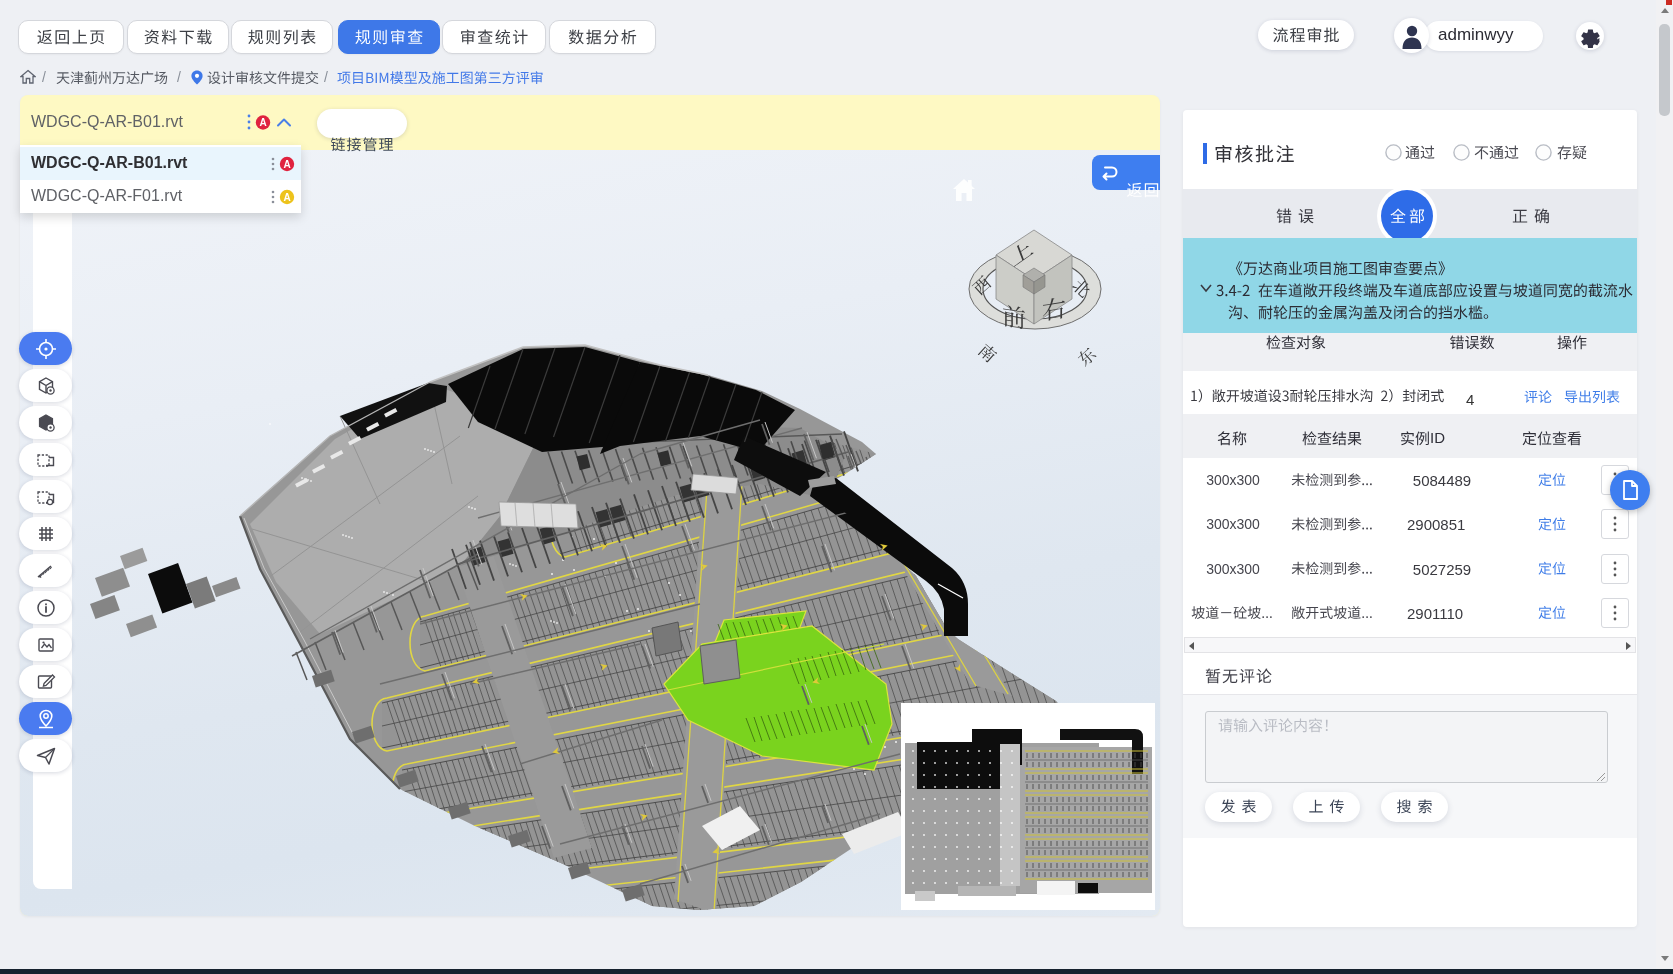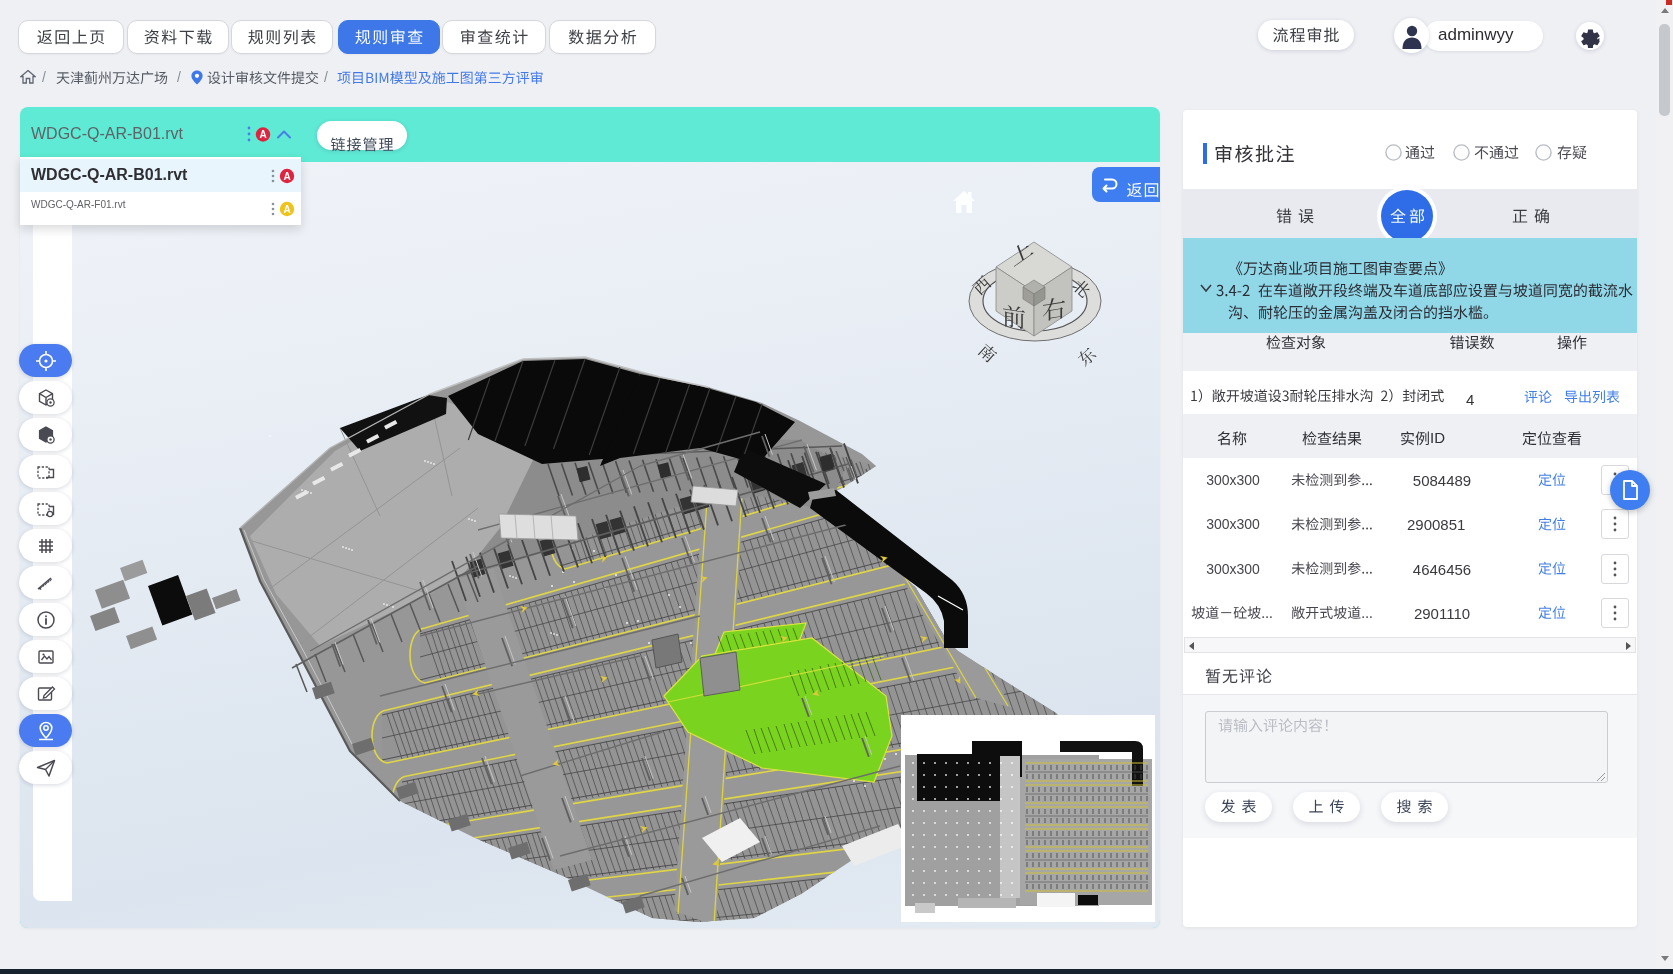--- a/index.html
+++ b/index.html
@@ -2,21 +2,21 @@
 <html><head><meta charset="utf-8"><style>
 *{margin:0;padding:0;box-sizing:border-box}
 html,body{width:1673px;height:974px;overflow:hidden;background:#eef0f4;
  font-family:"Liberation Sans",sans-serif;-webkit-font-smoothing:antialiased}
 #app{position:relative;width:1673px;height:974px;overflow:hidden}
 .abs{position:absolute}
 .tab{position:absolute;top:20px;height:34px;background:#fff;border:1px solid #d5d7dc;
  border-radius:10px;box-shadow:0 1px 2px rgba(0,0,0,.04)}
 .pill{position:absolute;background:#fff;border-radius:16px;box-shadow:0 1px 4px rgba(30,40,80,.16)}
 .crumbsep{position:absolute;top:69px;color:#8a8f99;font-size:14px}
-#viewer{position:absolute;left:20px;top:107px;width:1140px;height:821px;background:#5eead4;
+#viewer{position:absolute;left:20px;top:95px;width:1140px;height:821px;background:#fef9c3;
  border-radius:8px;box-shadow:0 1px 3px rgba(0,0,0,.05)}
 #vbg{position:absolute;left:0;top:55px;width:1140px;height:766px;overflow:hidden;
  border-radius:0 0 8px 8px;
  background:linear-gradient(170deg,#f0f3f8 0%,#e9eef5 30%,#dfe7f0 62%,#dce5ef 78%,#e3eaf2 100%)}
 #toolstrip{position:absolute;left:13px;top:55px;width:39px;height:739px;background:#fff;border-radius:0 0 0 8px}
 .tool{position:absolute;left:-1px;width:53px;height:33px;border-radius:17px;background:#fff;
  box-shadow:0 1px 4px rgba(30,40,80,.18);display:flex;align-items:center;justify-content:center}
 .tool.blue{background:#4a7bf0}
 #rightcard{position:absolute;left:1183px;top:110px;width:454px;height:817px;background:#fff;
  border-radius:4px;box-shadow:0 1px 4px rgba(0,0,0,.06)}
@@ -669,21 +669,21 @@
         </g>
 <circle cx="19" cy="10.5" r="7.2" fill="#e0233f"></circle>
 <text x="19" y="14" font-size="10" font-weight="bold" fill="#fff" text-anchor="middle" font-family="Liberation Sans">A</text>
 <path d="M34 13.5 L40 7.5 L46 13.5" fill="none" stroke="#4a7fe8" stroke-width="2" stroke-linecap="round" stroke-linejoin="round"></path>
       </svg>
       <div class="pill" style="left:297px;top:14px;width:90px;height:29px;border-radius:15px"></div>
       <div class="abs" style="left:0px;top:50px;width:281px;height:68px;background:#fff;
  box-shadow:0 4px 10px rgba(0,0,0,.15);z-index:30">
 <div class="abs" style="left:0;top:2px;width:281px;height:33px;background:#e9f5fd"></div>
 <div class="abs" style="left:11px;top:9px;font-size:16px;font-weight:bold;color:#2f2f33">WDGC-Q-AR-B01.rvt</div>
-<div class="abs" style="left:11px;top:42px;font-size:10px;color:#5f6166">WDGC-Q-AR-F01.rvt</div>
+<div class="abs" style="left:11px;top:42px;font-size:16px;color:#5f6166">WDGC-Q-AR-F01.rvt</div>
 <svg class="abs" style="left:248px;top:2px" width="30" height="64" viewBox="0 0 30 64">
 <g fill="#8a8f99">
             <circle cx="5" cy="12" r="1.3"></circle>
             <circle cx="5" cy="17" r="1.3"></circle>
             <circle cx="5" cy="22" r="1.3"></circle>
 <circle cx="5" cy="45" r="1.3"></circle>
             <circle cx="5" cy="50" r="1.3"></circle>
             <circle cx="5" cy="55" r="1.3"></circle>
           </g>
 <circle cx="19" cy="17" r="7.2" fill="#e0233f"></circle>
@@ -812,29 +812,29 @@
       <div class="abs" style="left:20px;top:406.29999999999995px;width:60px;text-align:center;font-size:14px;color:#45454d">300x300</div>
       <div class="abs" style="left:224px;top:406.29999999999995px;width:70px;text-align:left;font-size:15px;color:#3a3a40">2900851</div>
       <div class="dotbtn" style="left:418px;top:399px"><svg width="26" height="28">
           <g fill="#555">
             <circle cx="13" cy="8" r="1.4"></circle>
             <circle cx="13" cy="14" r="1.4"></circle>
             <circle cx="13" cy="20" r="1.4"></circle>
           </g>
         </svg></div>
       <div class="abs" style="left:20px;top:450.6px;width:60px;text-align:center;font-size:14px;color:#45454d">300x300</div>
-      <div class="abs" style="left:224px;top:450.6px;width:70px;text-align:center;font-size:15px;color:#3a3a40">4646456</div>
+      <div class="abs" style="left:224px;top:450.6px;width:70px;text-align:center;font-size:15px;color:#3a3a40">5027259</div>
       <div class="dotbtn" style="left:418px;top:444px"><svg width="26" height="28">
           <g fill="#555">
             <circle cx="13" cy="8" r="1.4"></circle>
             <circle cx="13" cy="14" r="1.4"></circle>
             <circle cx="13" cy="20" r="1.4"></circle>
           </g>
         </svg></div>
-      <div class="abs" style="left:224px;top:494.9px;width:70px;text-align:center;font-size:15px;color:#3a3a40">2901110</div>
+      <div class="abs" style="left:224px;top:494.9px;width:70px;text-align:left;font-size:15px;color:#3a3a40">2901110</div>
       <div class="dotbtn" style="left:418px;top:488px"><svg width="26" height="28">
           <g fill="#555">
             <circle cx="13" cy="8" r="1.4"></circle>
             <circle cx="13" cy="14" r="1.4"></circle>
             <circle cx="13" cy="20" r="1.4"></circle>
           </g>
         </svg></div>
       <div class="abs" style="left:1px;top:527px;width:452px;height:16px;background:#f7f7f9;border:1px solid #e3e3e6"></div>
       <svg class="abs" style="left:4px;top:531px" width="10" height="10">
         <path d="M7 1 L2 5 L7 9Z" fill="#555"></path>

